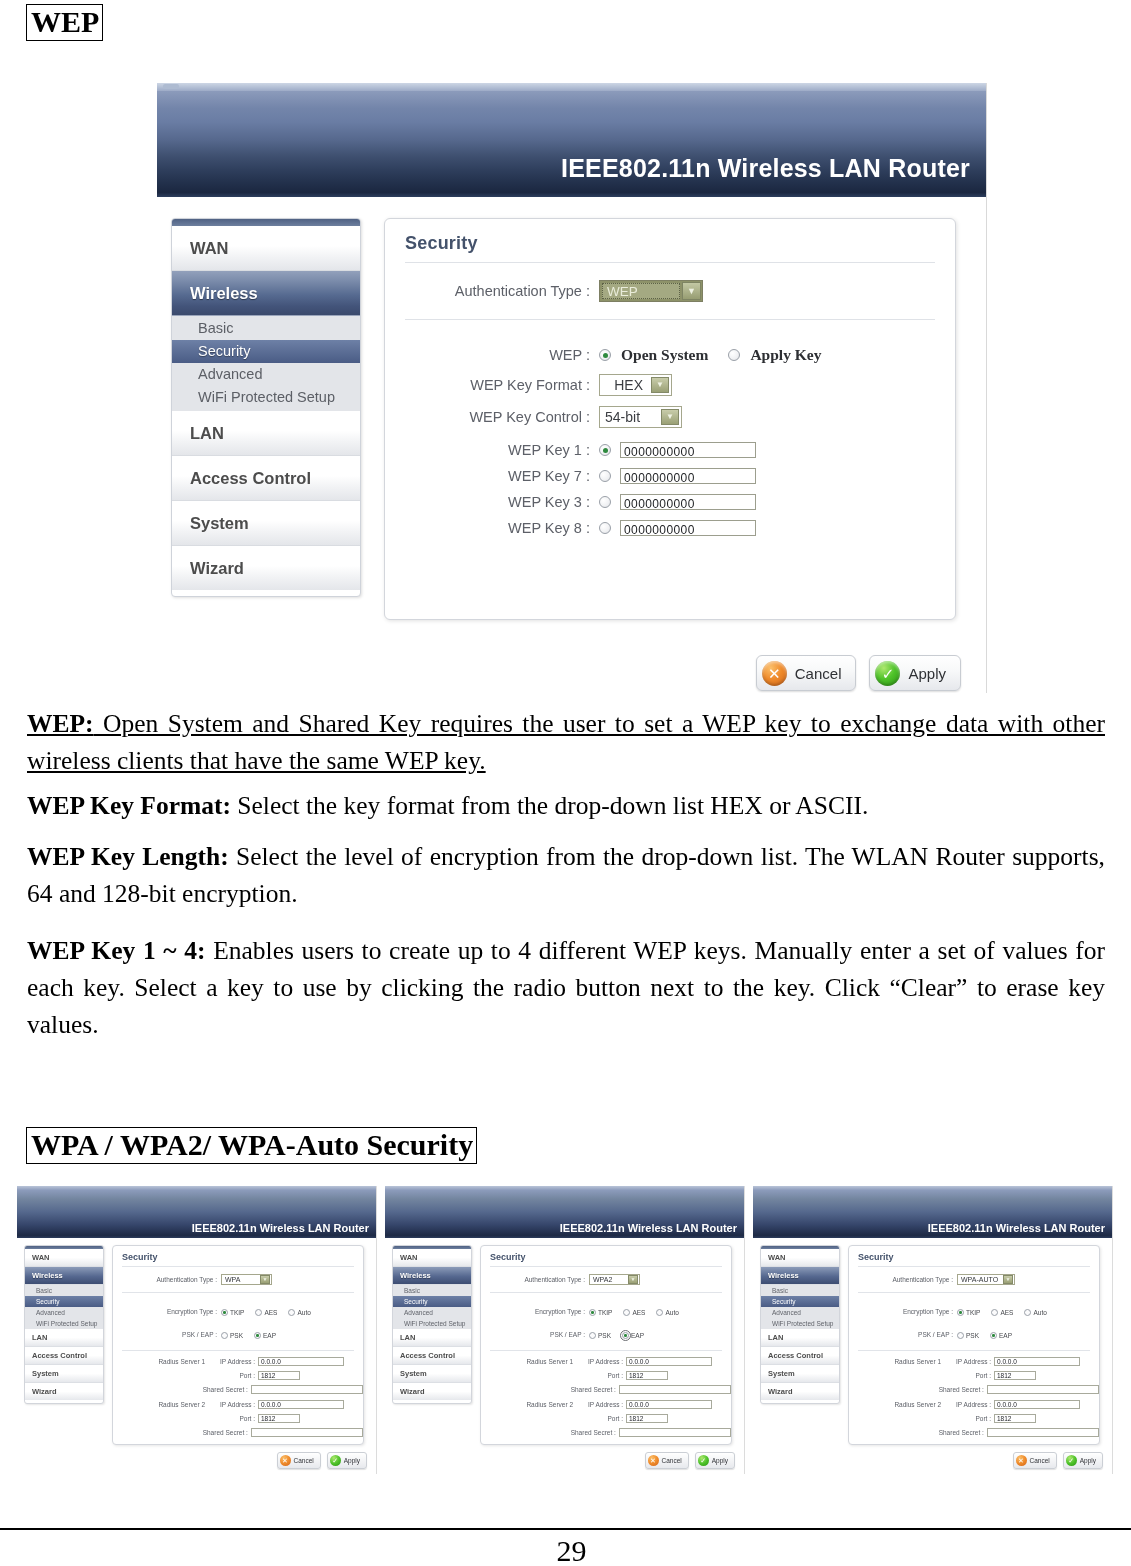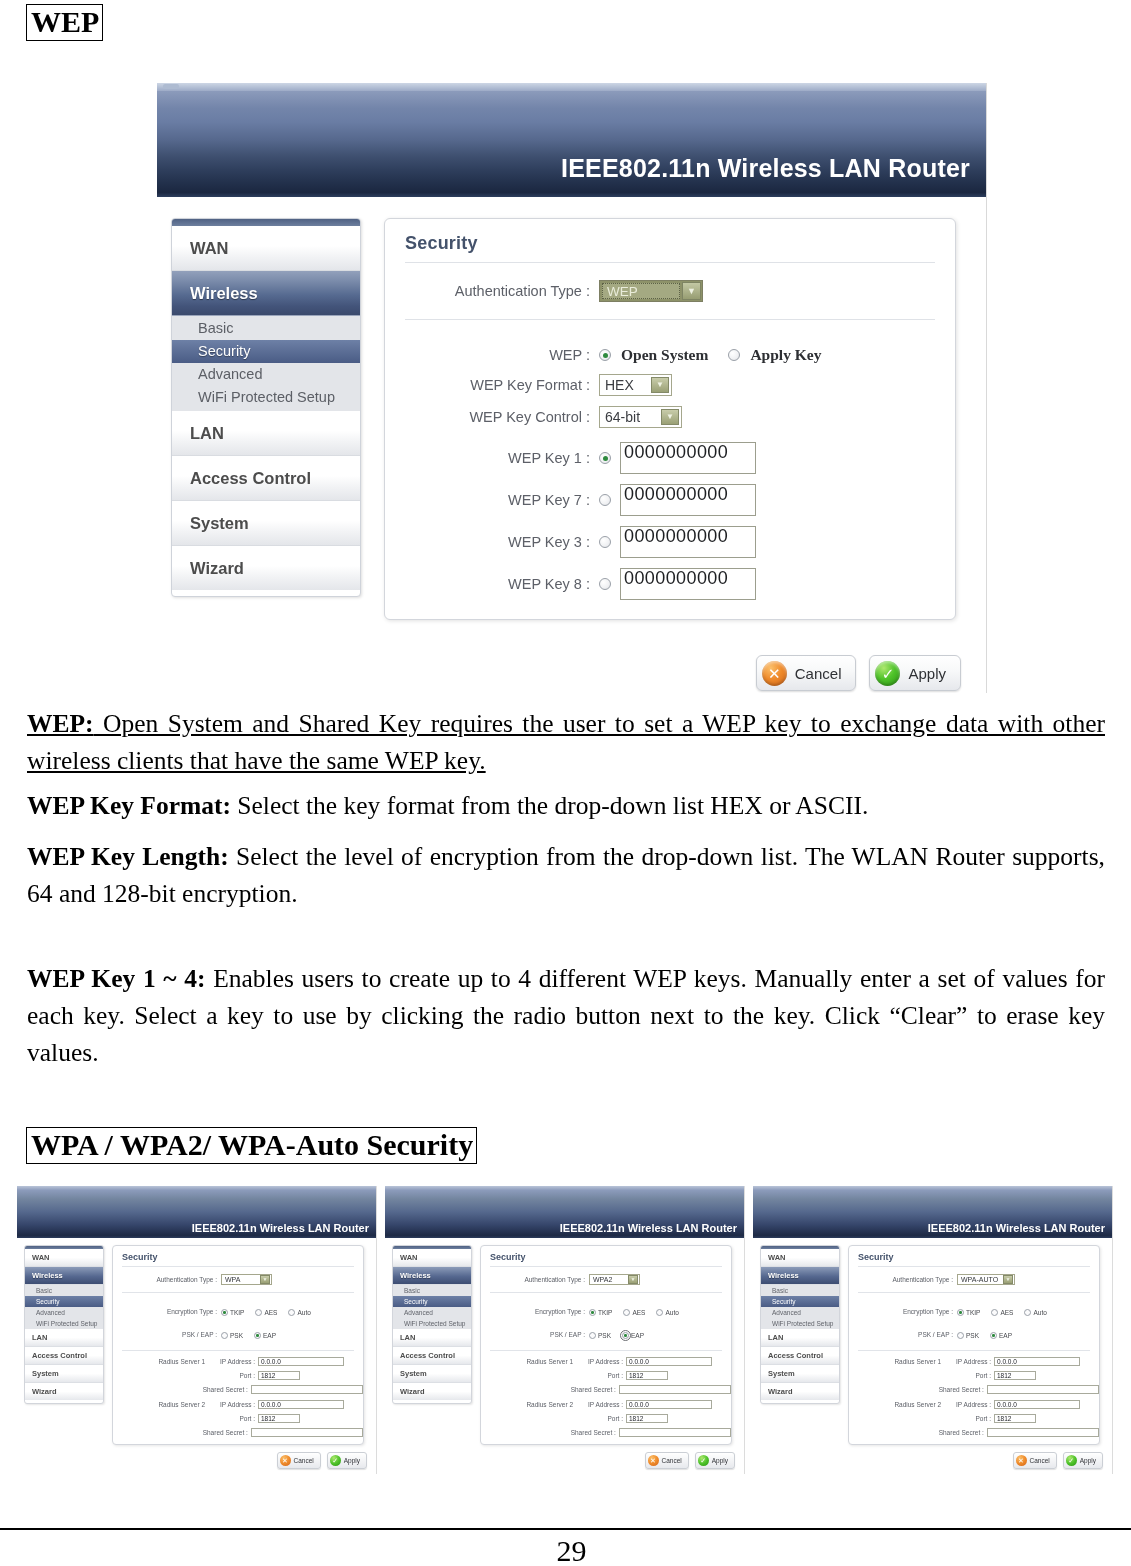--- a/index.html
+++ b/index.html
@@ -256,21 +256,21 @@
   }
   .combo .arrow {
     width: 18px; height: 16px;
     margin-right: 2px;
     background: linear-gradient(to bottom,#c8ccaa,#9aa075);
     border: 1px solid #848a68;
     display: flex; align-items: center; justify-content: center;
     color: #f0f3e4; font-size: 8px; line-height: 1;
     box-sizing: border-box;
   }
-  .combo.w-hex .txt { min-width: 38px; }
+  .combo.w-hex .txt { min-width: 38px; text-align: right; }
   .combo.w-len .txt { min-width: 48px; }
 
   
   .radio {
     display: inline-block;
     width: 12px; height: 12px;
     border-radius: 50%;
     border: 1px solid #9aa0a8;
     background: radial-gradient(circle at 35% 33%, #ffffff 0%, #f0f1f3 60%, #d9dbe0 100%);
     vertical-align: middle;
@@ -290,25 +290,25 @@
     font-weight: bold;
     font-size: 15.5px;
     color: #2d2f33;
     margin-left: 6px;
     margin-right: 16px;
     vertical-align: middle;
   }
 
   .textfield {
     width: 136px;
-    height: 32px;
+    height: 16px;
     border: 1px solid #9c9e8e;
     background: #ffffff;
     font-family: "Liberation Sans", "DejaVu Sans", sans-serif;
-    font-size: 18px;
+    font-size: 12px;
     color: #1d1f22;
     padding: 0 3px;
     box-sizing: border-box;
     line-height: 18px;
     letter-spacing: .4px;
   }
   .key-radio { margin-right: 9px; }
 
   
   .btn-row {
@@ -354,21 +354,21 @@
     font-size: 25.5px;
     line-height: 37px;
     text-align: justify;
     text-justify: inter-word;
     color: #000;
   }
   .para b { font-weight: bold; }
   #p1 { top: 705px; text-decoration: underline; }
   #p2 { top: 787px; }
   #p3 { top: 838px; }
-  #p4 { top: 932px; margin-top: 28px; }
+  #p4 { top: 932px; }
 
   
   .thumbs {
     position: absolute;
     left: 17px;
     top: 1186px;
     width: 1098px;
     height: 288px;
     display: flex;
     gap: 8px;
@@ -628,21 +628,21 @@
           <div class="flabel">WEP Key Format :</div>
           <div class="combo w-hex">
             <div class="txt">HEX</div>
             <div class="arrow">▼</div>
           </div>
         </div>
 
         <div class="frow">
           <div class="flabel">WEP Key Control :</div>
           <div class="combo w-len">
-            <div class="txt">64-bit</div>
+            <div class="txt">54-bit</div>
             <div class="arrow">▼</div>
           </div>
         </div>
 
         <div class="frow" style="margin-top:14px">
           <div class="flabel">WEP Key 1 :</div>
           <span class="radio on key-radio"></span>
           <div class="textfield">0000000000</div>
         </div>
 

